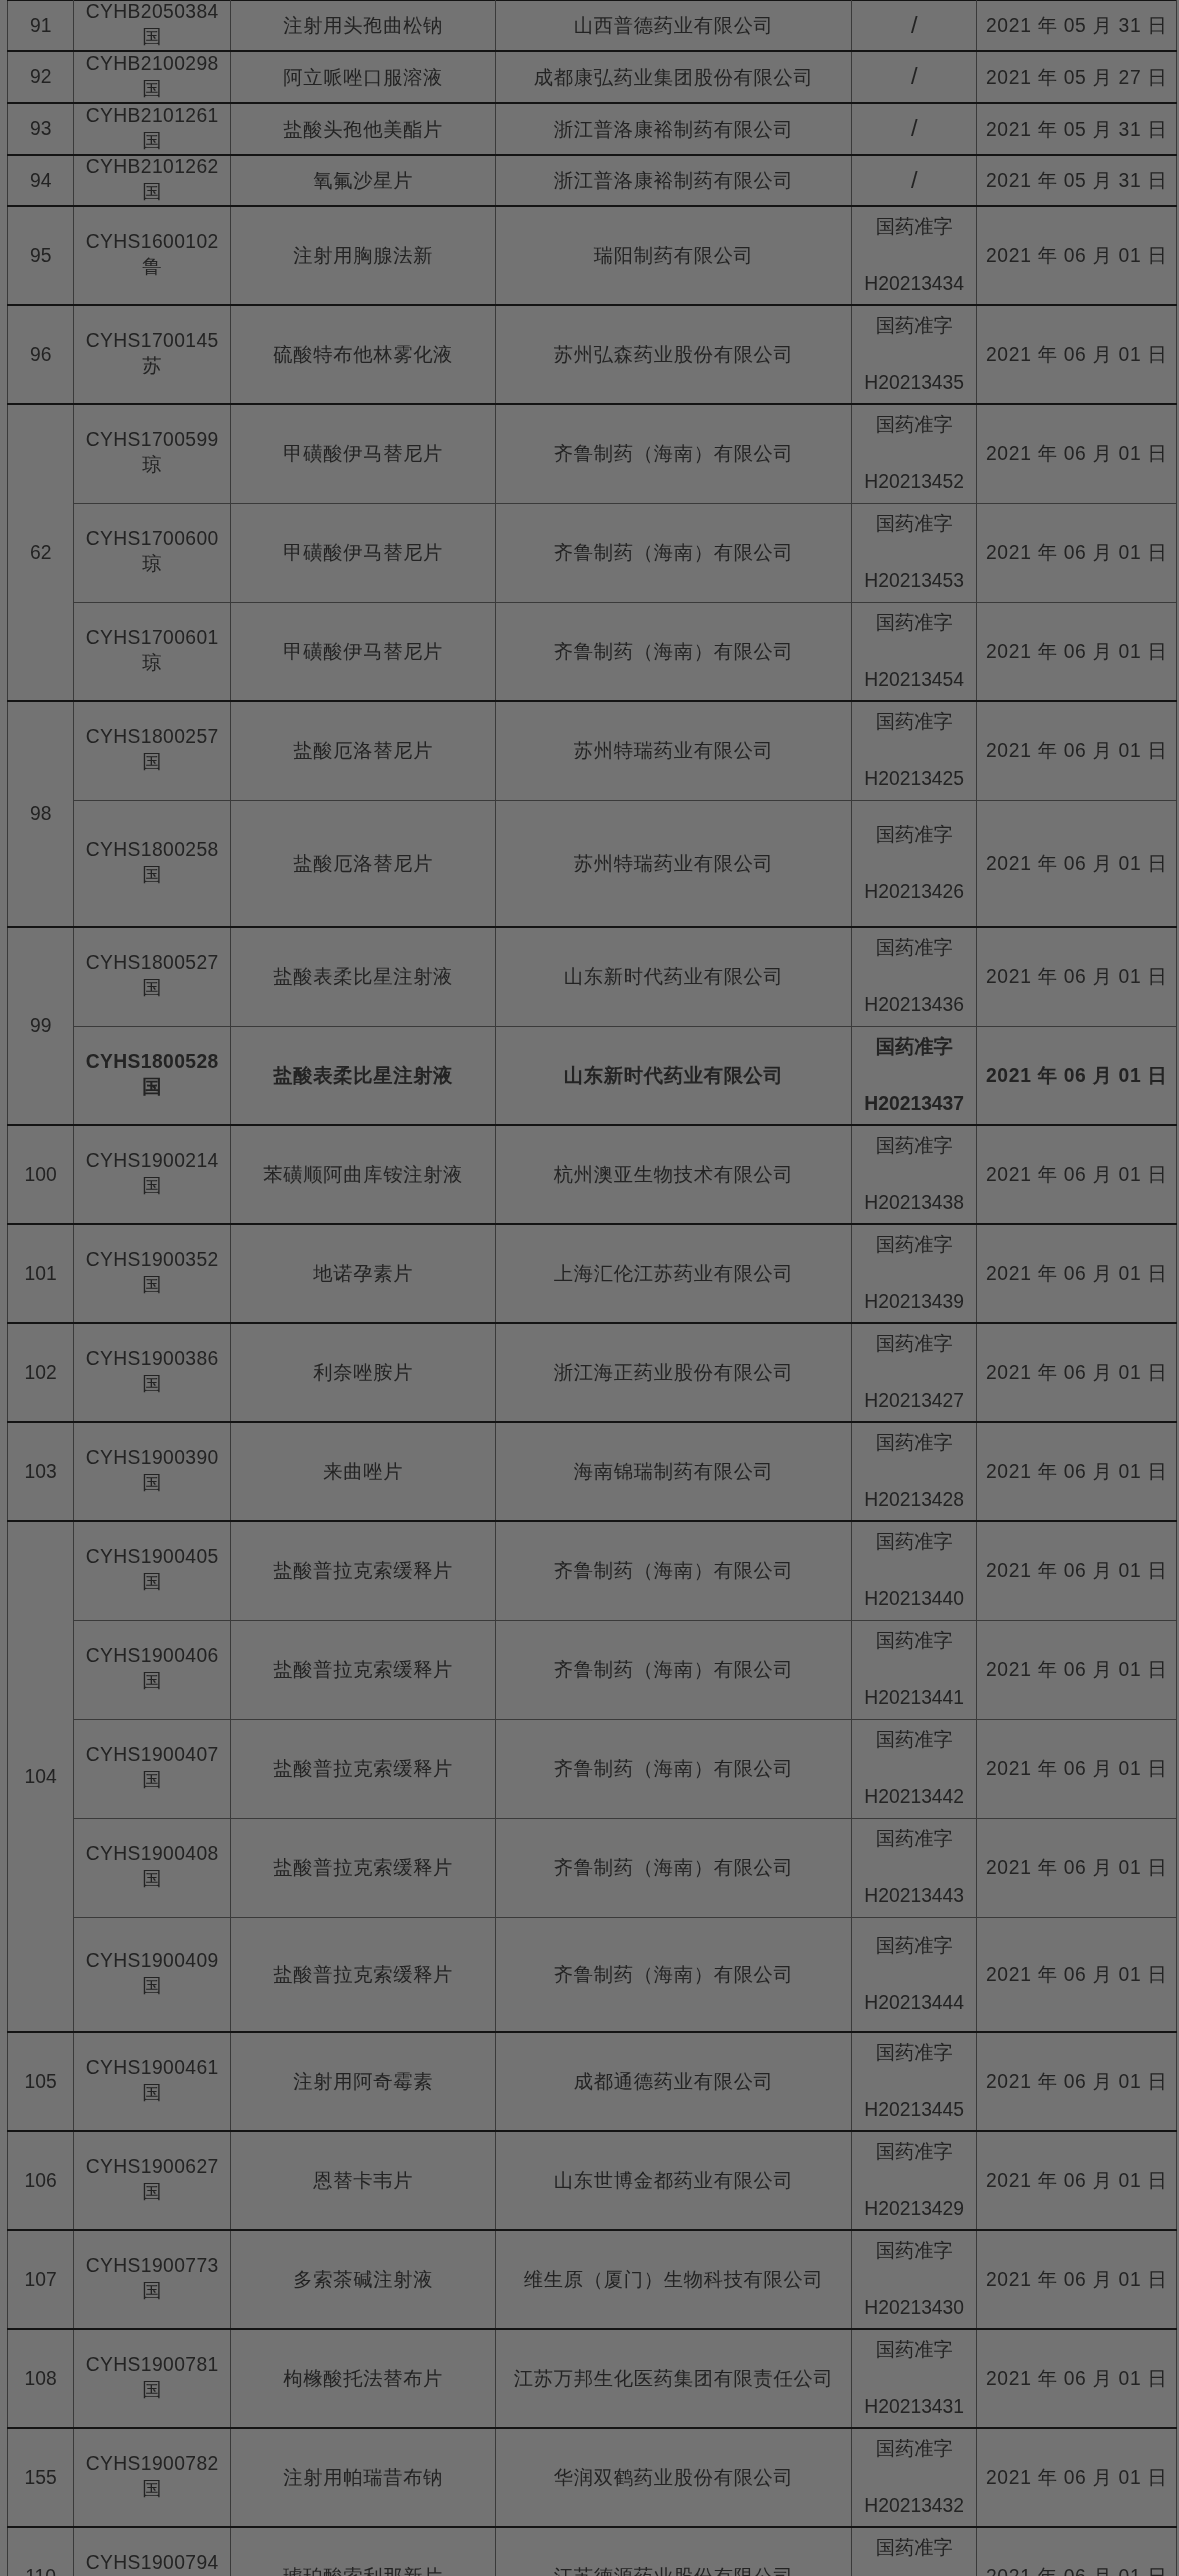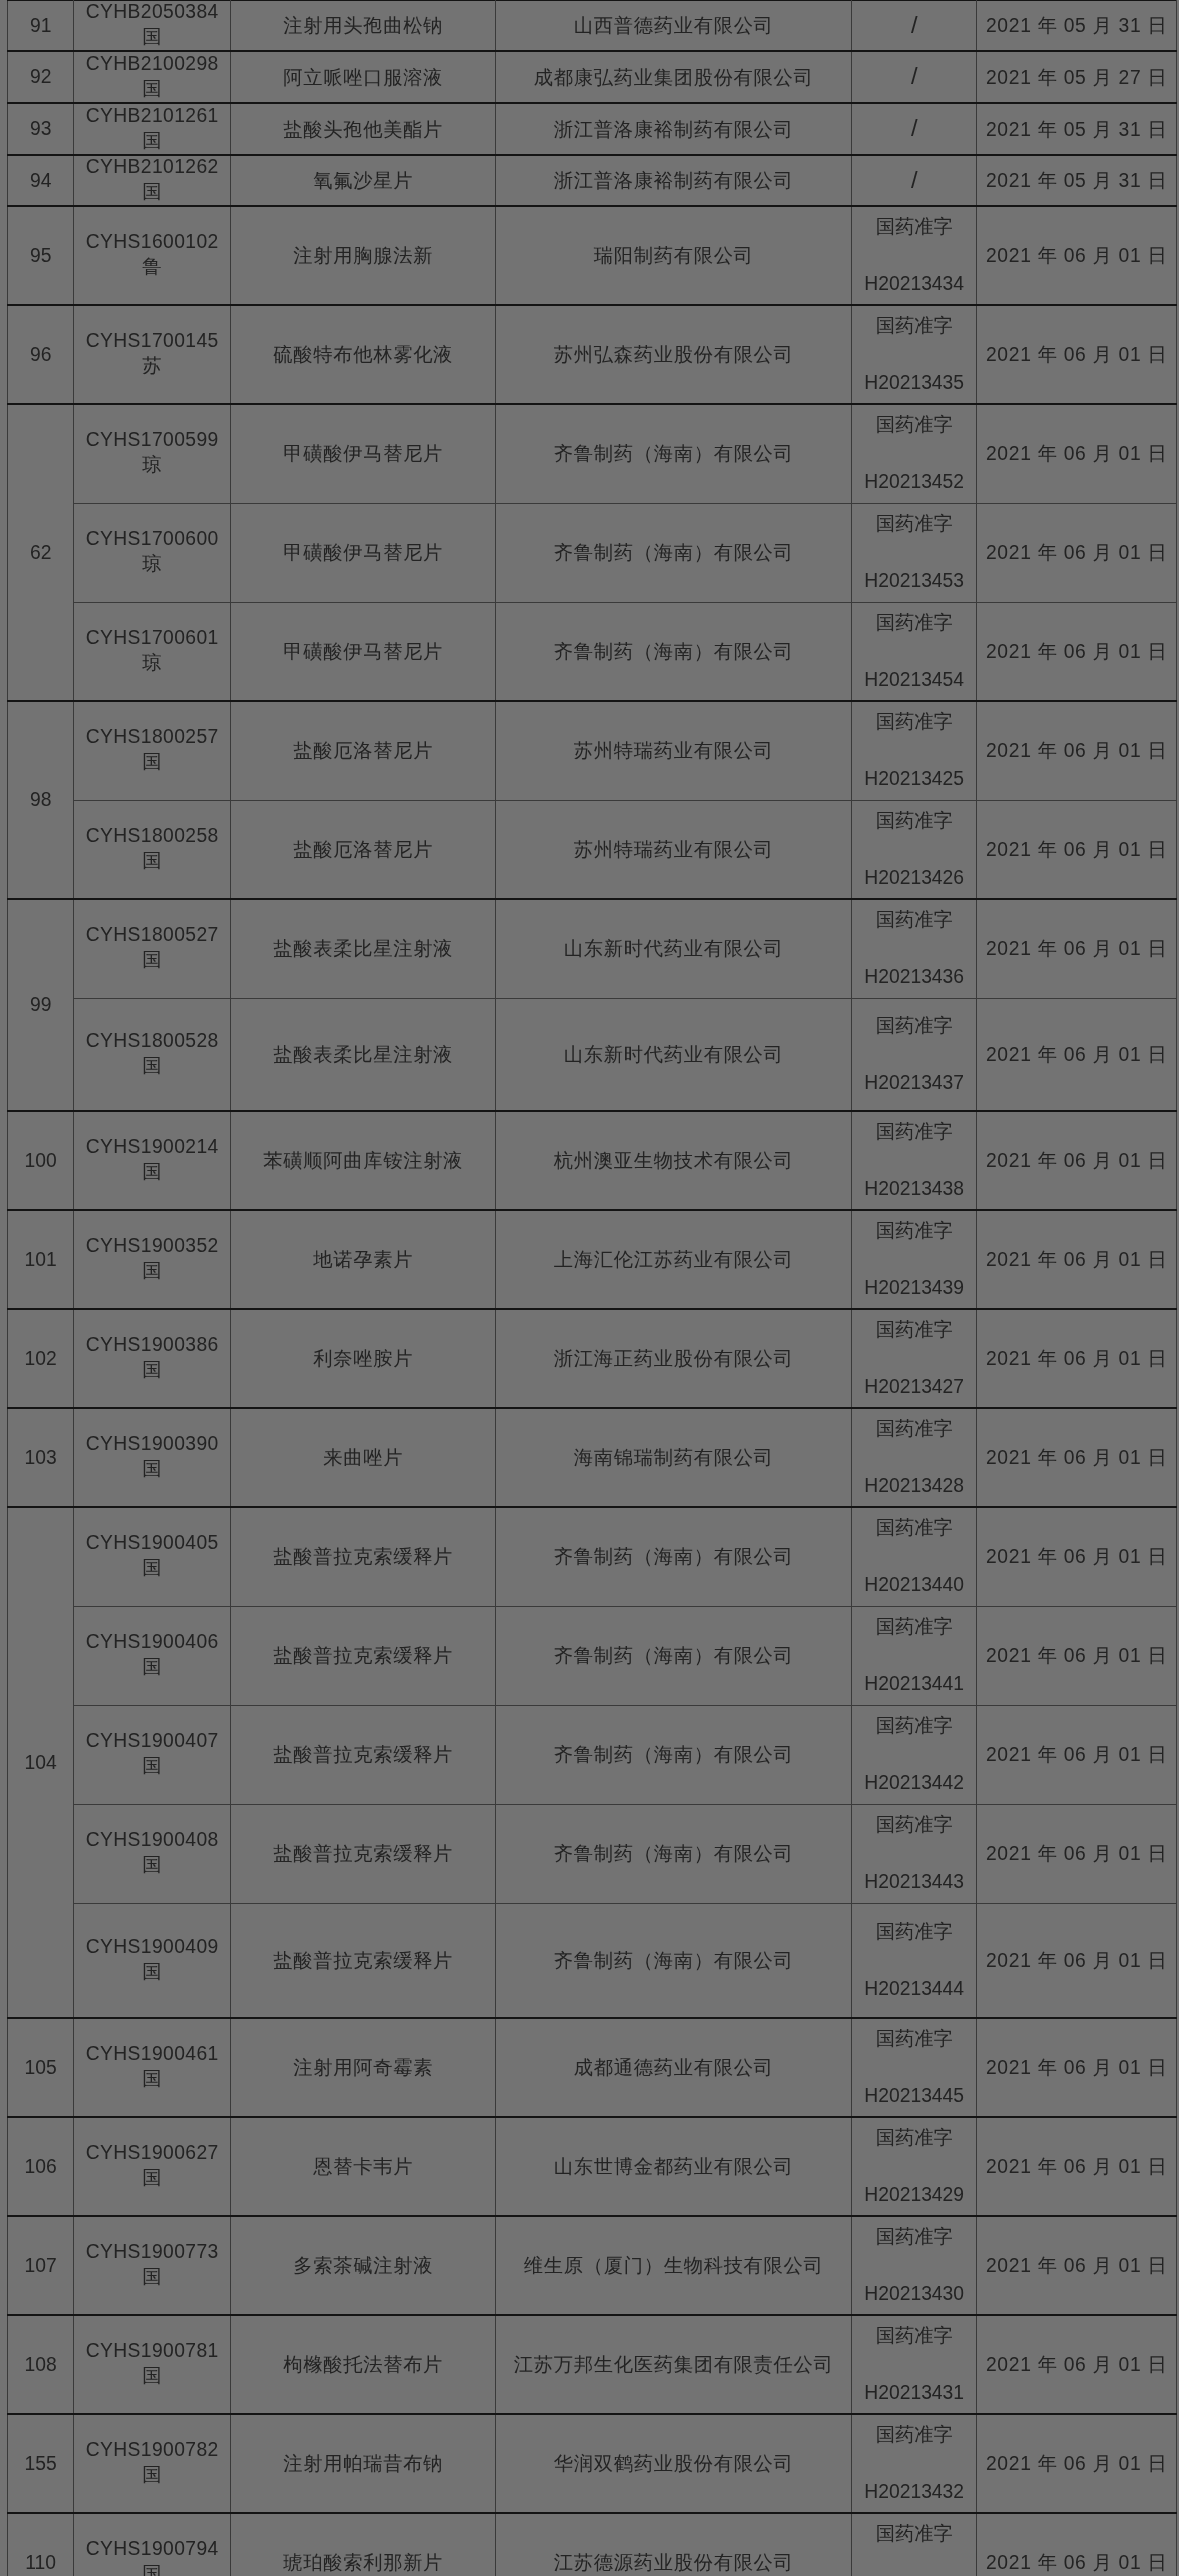--- a/index.html
+++ b/index.html
@@ -172,21 +172,21 @@
           <td class="drug-cell">盐酸厄洛替尼片</td>
           <td class="company-cell">苏州特瑞药业有限公司</td>
           <td class="approval-cell">
             <div class="approval">
               <span class="approval-prefix">国药准字</span>
               <span class="approval-number">H20213425</span>
             </div>
           </td>
           <td class="date-cell">2021 年 06 月 01 日</td>
         </tr>
-        <tr class="sub-row" style="height: 99px;">
+        <tr class="sub-row" style="height: 127px;">
           <td class="code-cell">CYHS1800258 国</td>
           <td class="drug-cell">盐酸厄洛替尼片</td>
           <td class="company-cell">苏州特瑞药业有限公司</td>
           <td class="approval-cell">
             <div class="approval">
               <span class="approval-prefix">国药准字</span>
               <span class="approval-number">H20213426</span>
             </div>
           </td>
           <td class="date-cell">2021 年 06 月 01 日</td>
@@ -197,21 +197,21 @@
           <td class="drug-cell">盐酸表柔比星注射液</td>
           <td class="company-cell">山东新时代药业有限公司</td>
           <td class="approval-cell">
             <div class="approval">
               <span class="approval-prefix">国药准字</span>
               <span class="approval-number">H20213436</span>
             </div>
           </td>
           <td class="date-cell">2021 年 06 月 01 日</td>
         </tr>
-        <tr class="sub-row" style="height: 113px;">
+        <tr class="sub-row" style="height: 99px; font-weight: bold;">
           <td class="code-cell">CYHS1800528 国</td>
           <td class="drug-cell">盐酸表柔比星注射液</td>
           <td class="company-cell">山东新时代药业有限公司</td>
           <td class="approval-cell">
             <div class="approval">
               <span class="approval-prefix">国药准字</span>
               <span class="approval-number">H20213437</span>
             </div>
           </td>
           <td class="date-cell">2021 年 06 月 01 日</td>

